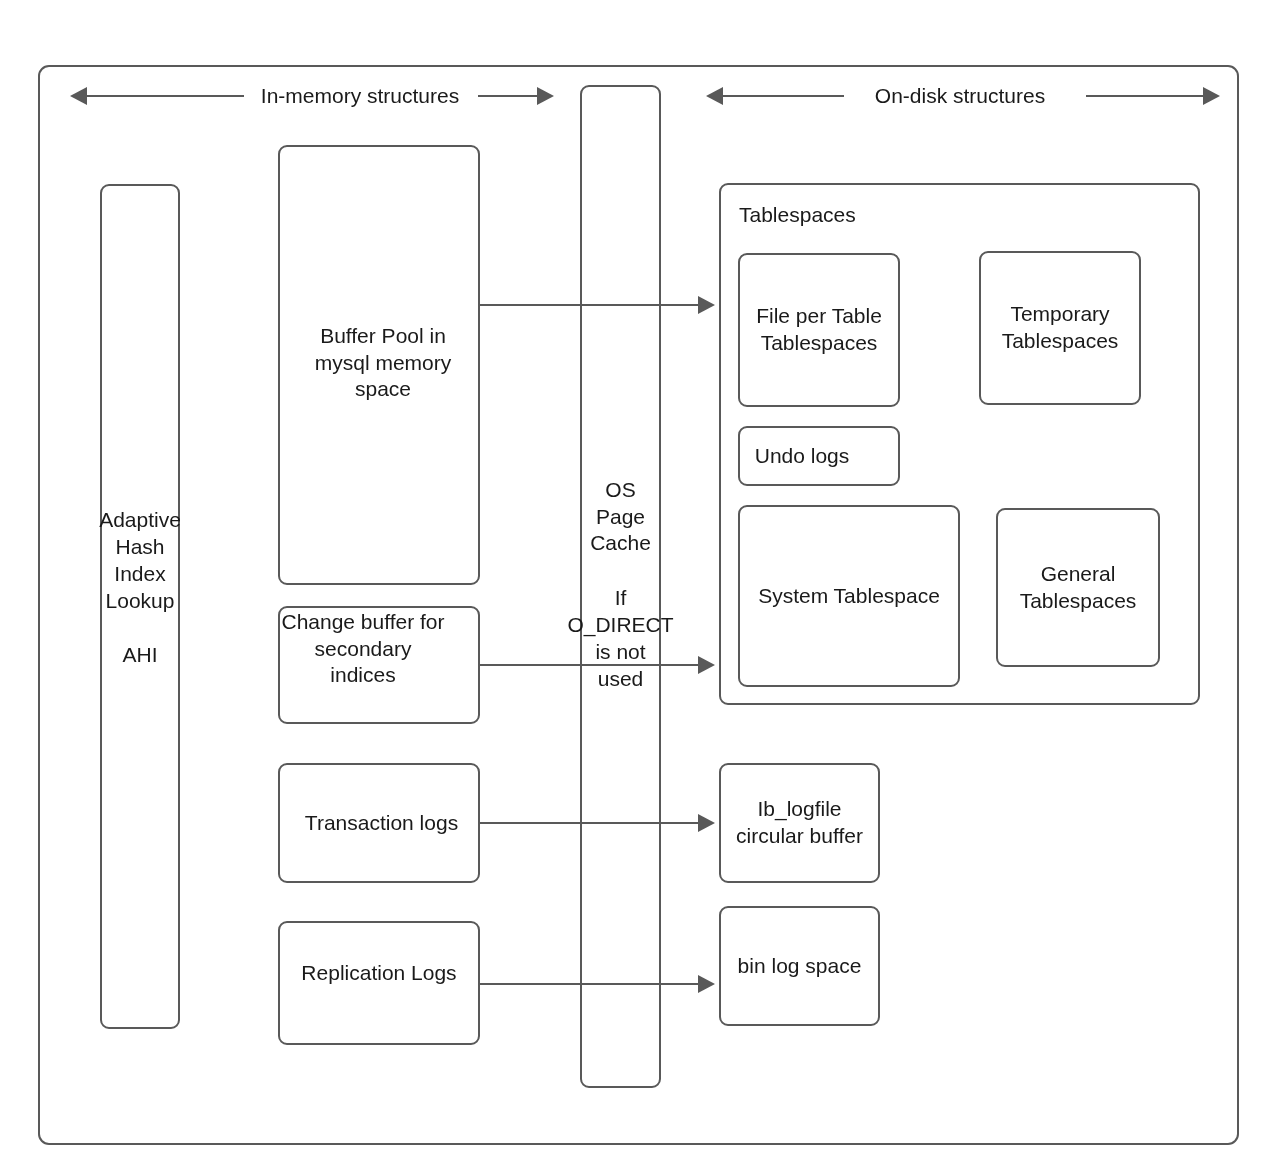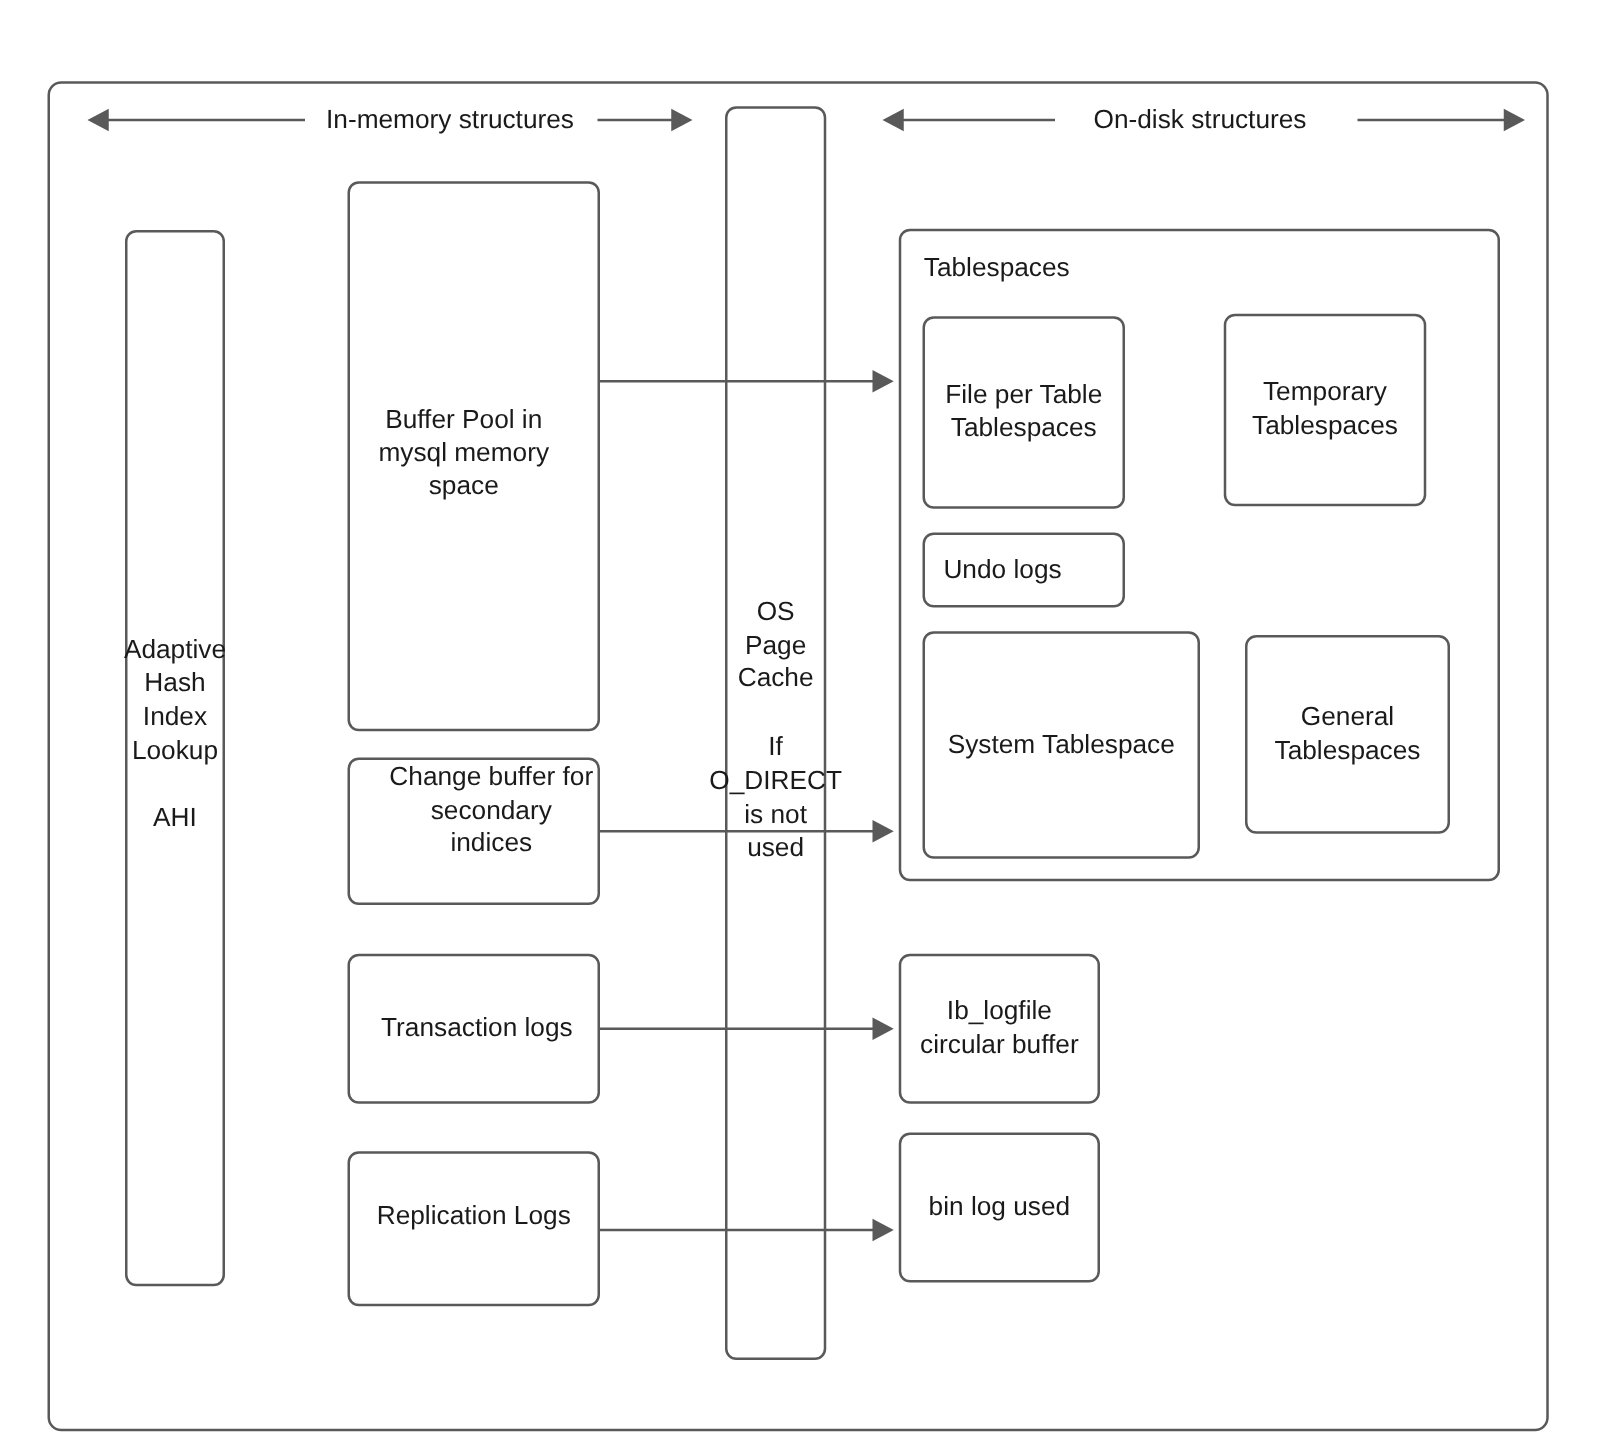--- a/index.html
+++ b/index.html
@@ -97,29 +97,29 @@
 
   <div class="box" style="left:100px; top:156px; width:80px; height:845px;"></div>
   <div class="label centered fs21" style="left:80px; top:460px; width:120px; height:200px;">Adaptive
 Hash
 Index
 Lookup
 
 AHI</div>
 
   <div class="box" style="left:278px; top:117px; width:202px; height:440px;"></div>
-  <div class="label centered fs21" style="left:266px; top:286px; width:210px; height:98px;">Buffer Pool in
+  <div class="label centered fs21" style="left:278px; top:286px; width:210px; height:98px;">Buffer Pool in
 mysql memory
 space</div>
 
   <div class="arrow-line" style="left:480px; top:276px; width:219px;"></div>
   <div class="arrow-head-right" style="left:698px; top:268px;"></div>
 
   <div class="box" style="left:278px; top:578px; width:202px; height:118px;"></div>
-  <div class="label centered fs21" style="left:292px; top:578px; width:202px; height:86px;">Change buffer for
+  <div class="label centered fs21" style="left:262px; top:578px; width:202px; height:86px;">Change buffer for
 secondary
 indices</div>
 
   <div class="arrow-line" style="left:480px; top:636px; width:219px;"></div>
   <div class="arrow-head-right" style="left:698px; top:628px;"></div>
 
   <div class="box" style="left:278px; top:735px; width:202px; height:120px;"></div>
   <div class="label centered fs21" style="left:278px; top:735px; width:207px; height:120px;">Transaction logs</div>
 
   <div class="arrow-line" style="left:480px; top:794px; width:219px;"></div>
@@ -159,15 +159,15 @@
 
   <div class="box" style="left:996px; top:480px; width:164px; height:159px;"></div>
   <div class="label centered fs21" style="left:986px; top:480px; width:184px; height:159px;">General
 Tablespaces</div>
 
   <div class="box" style="left:719px; top:735px; width:161px; height:120px;"></div>
   <div class="label centered fs21" style="left:709px; top:735px; width:181px; height:120px;">Ib_logfile
 circular buffer</div>
 
   <div class="box" style="left:719px; top:878px; width:161px; height:120px;"></div>
-  <div class="label centered fs21" style="left:709px; top:878px; width:181px; height:120px;">bin log used</div>
+  <div class="label centered fs21" style="left:709px; top:878px; width:181px; height:120px;">bin log space</div>
 
 </div>
 
 </body></html>

